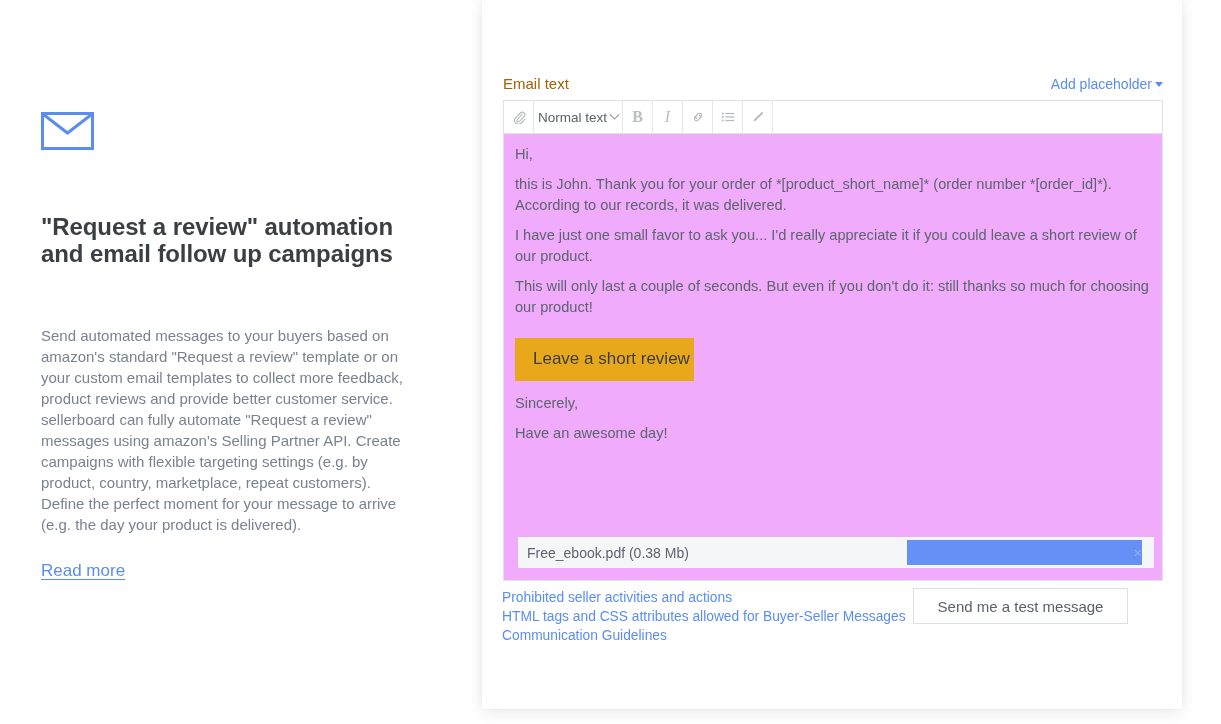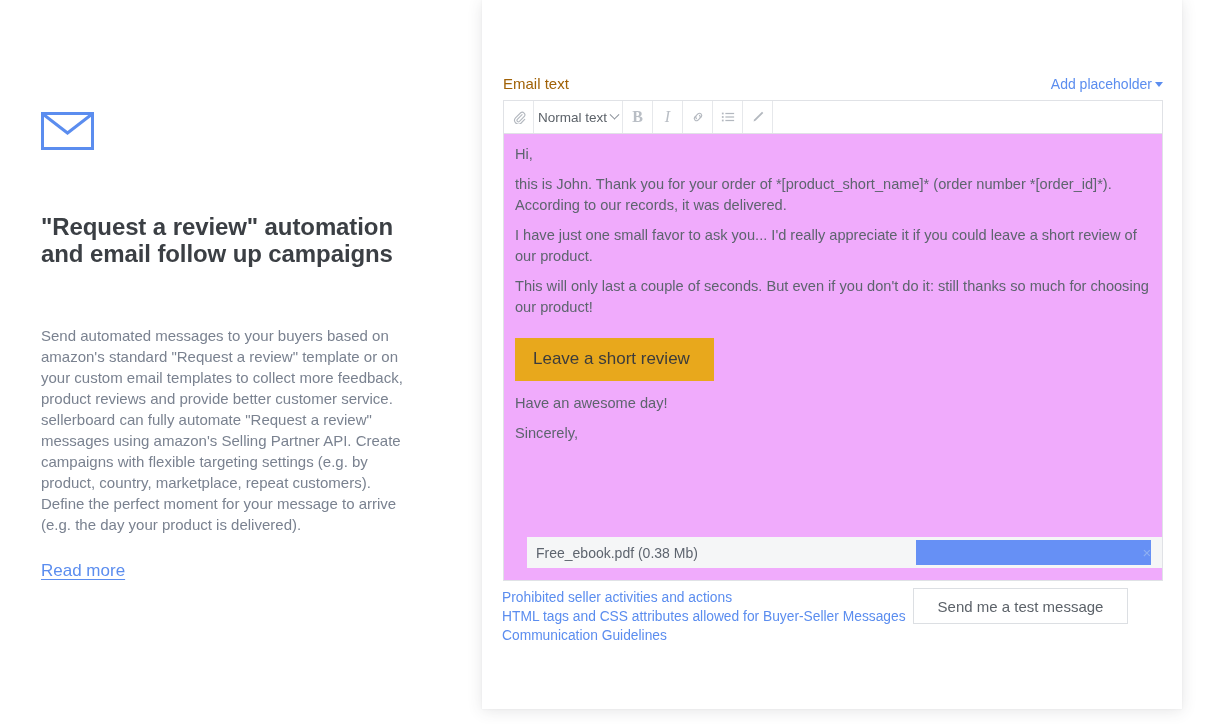--- a/index.html
+++ b/index.html
@@ -185,33 +185,33 @@
     margin: 0 0 9px 0;
     font-size: 14.6px;
     line-height: 21px;
     color: #5d646e;
   }
   .compose p.tight { margin-bottom: 12px; }
 
   .cta-btn {
     display: inline-block;
     margin: 8px 0 12px 0;
-    padding: 11px 24px 12px 18px;
+    padding: 11px 4px 12px 18px;
     background: #e8a81c;
     color: #3c3c3c;
     font-size: 17px;
     line-height: 20px;
     cursor: pointer;
     border: none;
   }
 
   
   .attachment {
     position: absolute;
-    left: 23px;
+    left: 14px;
     bottom: 12px;
     width: 636px;
     height: 31px;
     background: #f5f6f7;
     display: flex;
     align-items: center;
   }
   .attach-name {
     padding-left: 9px;
     font-size: 14px;
@@ -351,22 +351,22 @@
     </div>
 
     <div class="compose">
       <p>Hi,</p>
       <p>this is John. Thank you for your order of *[product_short_name]* (order number *[order_id]*). According to our records, it was delivered.</p>
       <p>I have just one small favor to ask you... I'd really appreciate it if you could leave a short review of our product.</p>
       <p class="tight">This will only last a couple of seconds. But even if you don't do it: still thanks so much for choosing our product!</p>
 
       <div class="cta-btn">Leave a short review</div>
 
+      <p>Sincerely,</p>
       <p>Have an awesome day!</p>
-      <p>Sincerely,</p>
 
       <div class="attachment">
         <span class="attach-name">Free_ebook.pdf (0.38 Mb)</span>
         <div class="attach-progress-wrap">
           <div class="attach-progress-bar" style="width: 100%;"></div>
         </div>
         <span class="attach-remove">×</span>
       </div>
     </div>
   </div>

